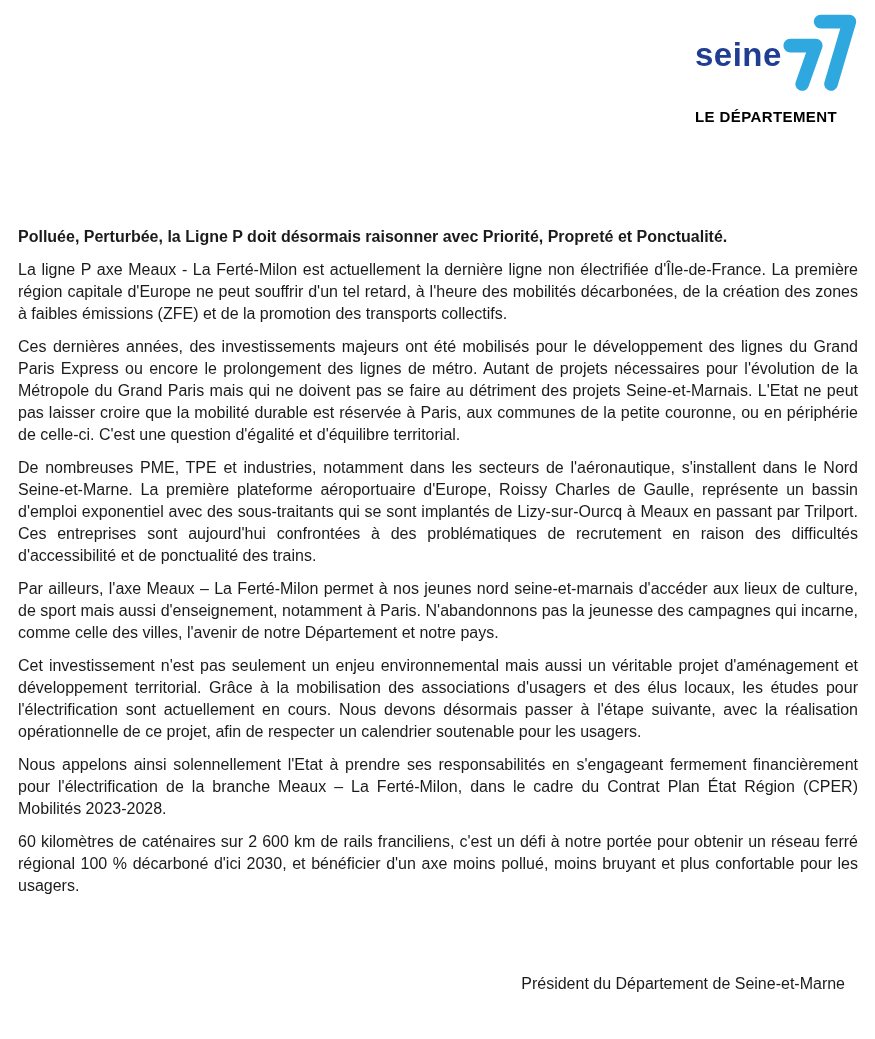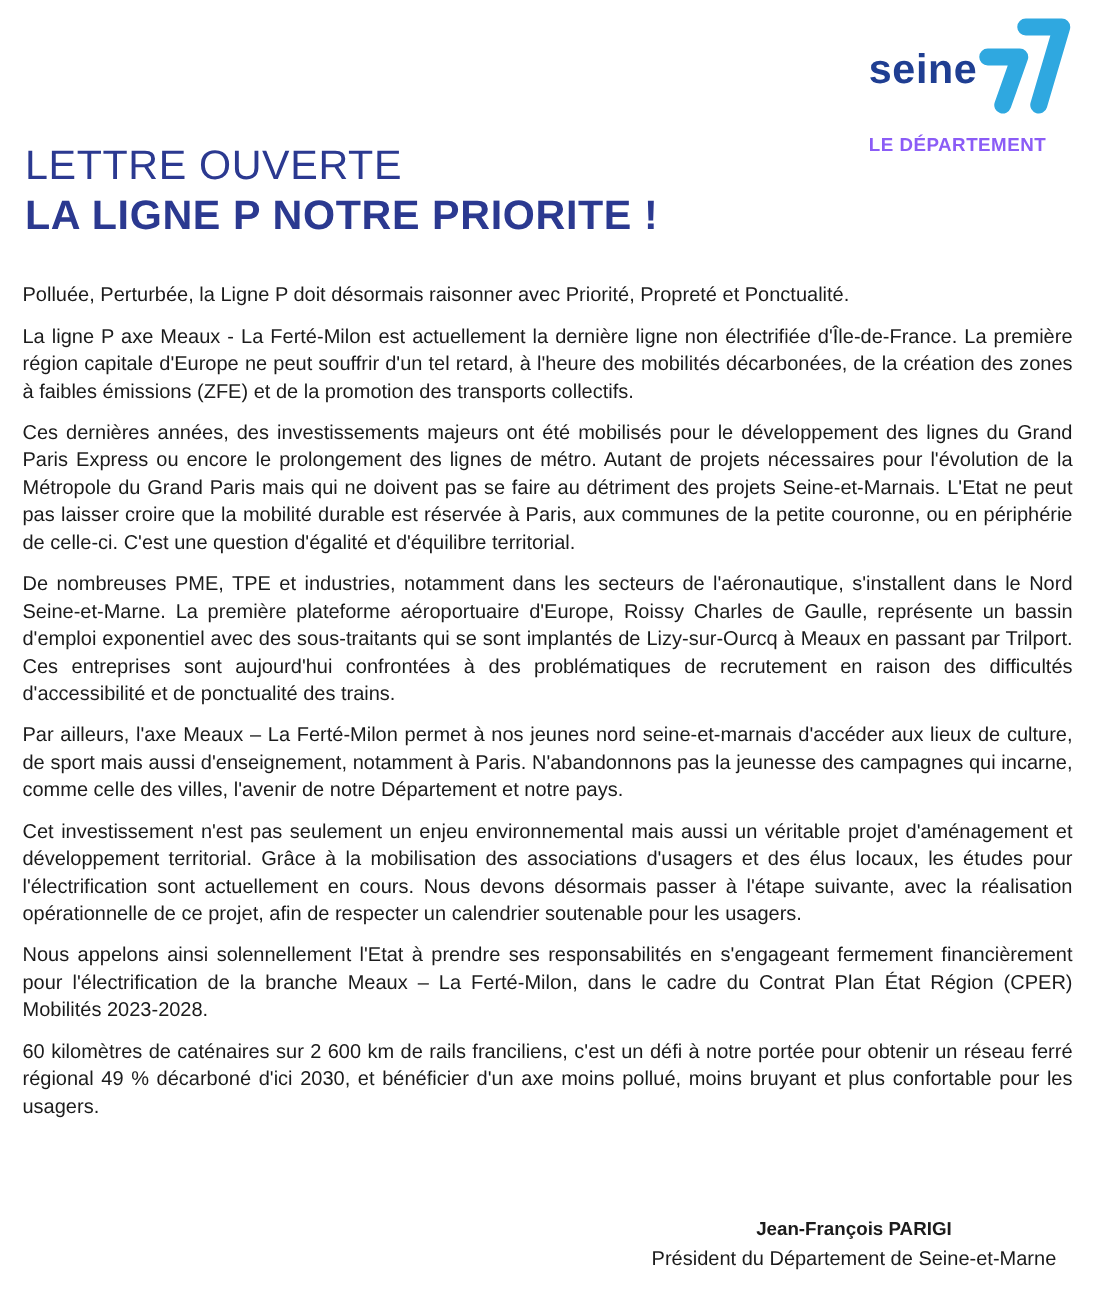--- a/index.html
+++ b/index.html
@@ -49,21 +49,21 @@
     line-height: 1;
     color: #1F3E92;
   }
   .logo-tagline {
     position: absolute;
     left: 6px;
     top: 96px;
     font-size: 15px;
     font-weight: bold;
     letter-spacing: 0.4px;
-    color: #8b5cf6;
+    color: #000000;
     white-space: nowrap;
   }
 
   
   .title-block {
     position: absolute;
     left: 20px;
     top: 112px;
     line-height: 1.2;
   }
@@ -88,21 +88,21 @@
     width: 840px;
     color: #1b1b1b;
     font-size: 16px;
     line-height: 22px;
   }
   .body-block p {
     margin: 0 0 11px 0;
     text-align: justify;
   }
   .lead {
-    font-weight: normal;
+    font-weight: bold;
     text-align: left !important;
   }
 
   
   .signature {
     position: absolute;
     right: 30px;
     top: 972px;
     text-align: center;
     color: #1b1b1b;
@@ -124,34 +124,29 @@
 
   <div class="logo">
     <svg class="logo-sevens" width="80" height="80" viewBox="0 0 100 100" aria-hidden="true">
       <path d="M14 42 L46 42 L29 90" fill="none" stroke="#2FA8E0" stroke-width="17" stroke-linecap="round" stroke-linejoin="round"></path>
       <path d="M52 12 L88 12 L65 90" fill="none" stroke="#2FA8E0" stroke-width="17" stroke-linecap="round" stroke-linejoin="round"></path>
     </svg>
     <div class="logo-brand1">seine</div>
     <div class="logo-tagline">LE DÉPARTEMENT</div>
   </div>
 
-  <div class="title-block">
-    <div class="title-line1">LETTRE OUVERTE</div>
-    <div class="title-line2">LA LIGNE P NOTRE PRIORITE !</div>
-  </div>
 
   <div class="body-block">
     <p class="lead">Polluée, Perturbée, la Ligne P doit désormais raisonner avec Priorité, Propreté et Ponctualité.</p>
     <p>La ligne P axe Meaux - La Ferté-Milon est actuellement la dernière ligne non électrifiée d'Île-de-France. La première région capitale d'Europe ne peut souffrir d'un tel retard, à l'heure des mobilités décarbonées, de la création des zones à faibles émissions (ZFE) et de la promotion des transports collectifs.</p>
     <p>Ces dernières années, des investissements majeurs ont été mobilisés pour le développement des lignes du Grand Paris Express ou encore le prolongement des lignes de métro. Autant de projets nécessaires pour l'évolution de la Métropole du Grand Paris mais qui ne doivent pas se faire au détriment des projets Seine-et-Marnais. L'Etat ne peut pas laisser croire que la mobilité durable est réservée à Paris, aux communes de la petite couronne, ou en périphérie de celle-ci. C'est une question d'égalité et d'équilibre territorial.</p>
     <p>De nombreuses PME, TPE et industries, notamment dans les secteurs de l'aéronautique, s'installent dans le Nord Seine-et-Marne. La première plateforme aéroportuaire d'Europe, Roissy Charles de Gaulle, représente un bassin d'emploi exponentiel avec des sous-traitants qui se sont implantés de Lizy-sur-Ourcq à Meaux en passant par Trilport. Ces entreprises sont aujourd'hui confrontées à des problématiques de recrutement en raison des difficultés d'accessibilité et de ponctualité des trains.</p>
     <p>Par ailleurs, l'axe Meaux – La Ferté-Milon permet à nos jeunes nord seine-et-marnais d'accéder aux lieux de culture, de sport mais aussi d'enseignement, notamment à Paris. N'abandonnons pas la jeunesse des campagnes qui incarne, comme celle des villes, l'avenir de notre Département et notre pays.</p>
     <p>Cet investissement n'est pas seulement un enjeu environnemental mais aussi un véritable projet d'aménagement et développement territorial. Grâce à la mobilisation des associations d'usagers et des élus locaux, les études pour l'électrification sont actuellement en cours. Nous devons désormais passer à l'étape suivante, avec la réalisation opérationnelle de ce projet, afin de respecter un calendrier soutenable pour les usagers.</p>
     <p>Nous appelons ainsi solennellement l'Etat à prendre ses responsabilités en s'engageant fermement financièrement pour l'électrification de la branche Meaux – La Ferté-Milon, dans le cadre du Contrat Plan État Région (CPER) Mobilités 2023-2028.</p>
-    <p>60 kilomètres de caténaires sur 2 600 km de rails franciliens, c'est un défi à notre portée pour obtenir un réseau ferré régional 49 % décarboné d'ici 2030, et bénéficier d'un axe moins pollué, moins bruyant et plus confortable pour les usagers.</p>
+    <p>60 kilomètres de caténaires sur 2 600 km de rails franciliens, c'est un défi à notre portée pour obtenir un réseau ferré régional 100 % décarboné d'ici 2030, et bénéficier d'un axe moins pollué, moins bruyant et plus confortable pour les usagers.</p>
   </div>
 
   <div class="signature">
-    <div class="sig-name">Jean-François PARIGI</div>
     <div class="sig-role">Président du Département de Seine-et-Marne</div>
   </div>
 
 </div>
 
 </body></html>

